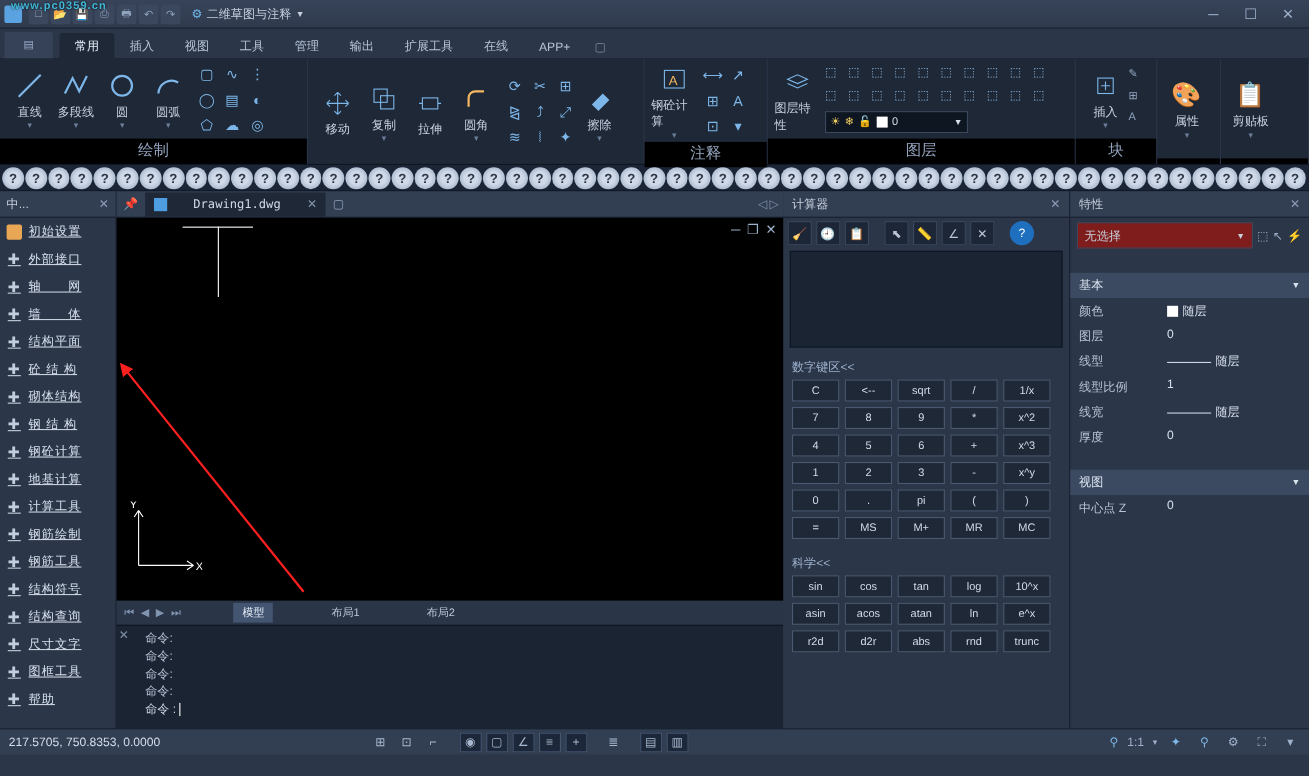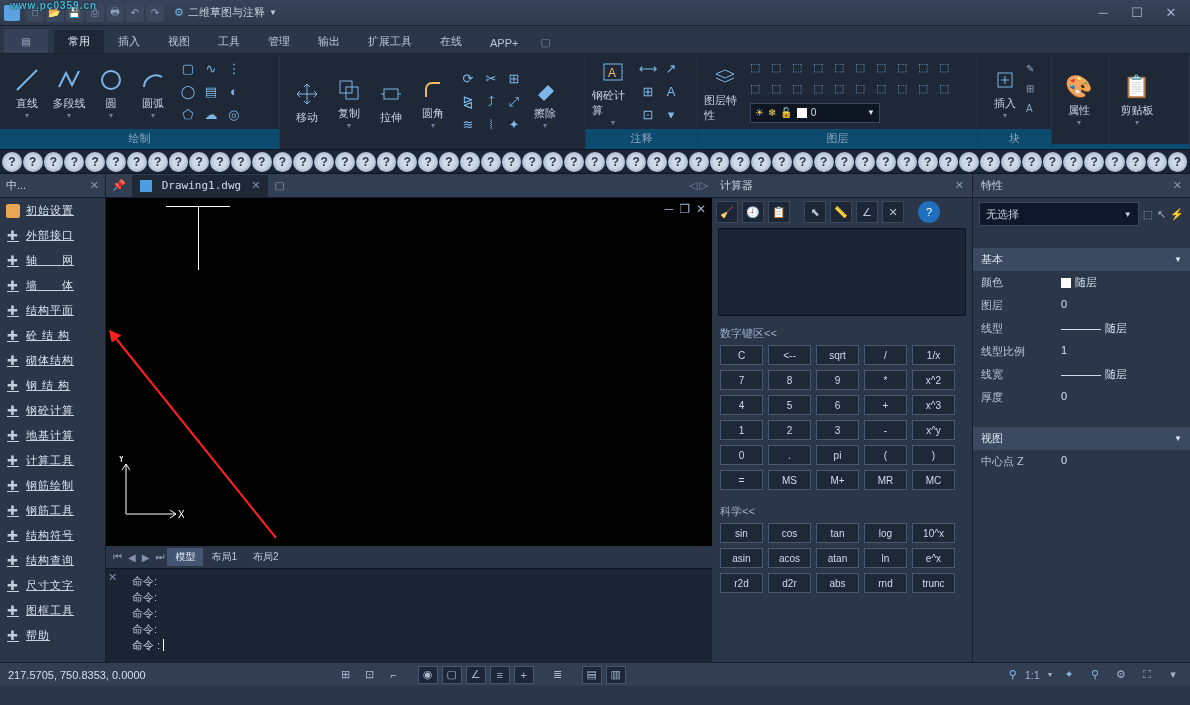--- a/index.html
+++ b/index.html
@@ -23,21 +23,21 @@
 .menutabs { background: #2b3648; height: 28px; display: flex; align-items: flex-end; padding-left: 4px; border-bottom: 1px solid #1a2230; }
 .menutabs .appmenu { background:#364257; width:44px; height:24px; margin-right:6px; border-radius:2px 2px 0 0; display:flex;align-items:center;justify-content:center;font-size:10px;color:#9cb0cc;}
 .menutabs .tab { padding: 4px 14px; color: #b8c5d8; cursor: pointer; }
 .menutabs .tab.active { background: #1e2837; color: #e8f0fb; border-radius: 3px 3px 0 0; }
 .menutabs .arrow { color: #7a8ba5; padding: 4px 8px; }
 
 
 .ribbon { background: #1e2837; height: 96px; display: flex; border-bottom: 1px solid #0f1622; }
 .ribbon .group { border-right: 1px solid #2a3547; display: flex; flex-direction: column; }
 .ribbon .group .tools { flex: 1; display: flex; align-items: center; padding: 2px 6px; }
-.ribbon .group .label { text-align: center; color: #95a5bf; font-size: 11px; padding: 2px 0 3px; background:#0c4a6e;}
+.ribbon .group .label { text-align: center; color: #95a5bf; font-size: 14px; padding: 2px 0 3px; background:#000000;}
 .bigbtn { display: flex; flex-direction: column; align-items: center; width: 42px; gap: 2px; padding-top:2px;}
 .bigbtn .ic { width: 28px; height: 28px; display: flex; align-items: center; justify-content: center; }
 .bigbtn .lbl { font-size: 11px; color: #c8d2e2; }
 .bigbtn .caret { color:#6c7f9a; font-size:8px; margin-top:-2px;}
 .smallgrid { display: grid; grid-template-columns: repeat(3, 20px); grid-auto-rows: 20px; gap: 3px; margin-left: 4px; }
 .smallgrid .si { width: 20px; height: 20px; display: flex; align-items: center; justify-content: center; color: #7db6e8; font-size: 13px; }
 .layerbox { display: flex; align-items: center; background: #0e1622; border: 1px solid #3a475c; height: 20px; padding: 0 4px; width: 130px; color: #d5deed; font-size: 10px; gap:4px;}
 .layerbox .sw { width:10px;height:10px;background:#fff;}
 
 
@@ -49,56 +49,56 @@
 .leftpanel { width: 106px; background: #2b3648; border-right: 1px solid #171f2e; display:flex;flex-direction:column;}
 .leftpanel .hdr { height: 24px; display: flex; align-items: center; padding: 0 6px; border-bottom: 1px solid #171f2e; background:#323e52; }
 .leftpanel .hdr .x { margin-left: auto; color:#8a9ab3;}
 .leftpanel .items { overflow: hidden; text-decoration: underline; }
 .leftpanel .item { height: 25px; display: flex; align-items: center; padding-left: 6px; gap: 6px; color: #d8e1ef; letter-spacing:1px;}
 .leftpanel .item .ic { color: #c2cddd; font-size: 13px; width:14px; text-align:center;}
 .leftpanel .item.first .ic2 { width:14px;height:14px;background:#e9a756;border-radius:2px;}
 
 .center { flex: 1; display: flex; flex-direction: column; }
 .doctabs { background: #323e52; height: 24px; display: flex; align-items: center; border-bottom:1px solid #171f2e;}
-.doctabs .dtab { background: #1e2837; display: flex; align-items: center; padding: 0 8px; height: 22px; gap:10px;}
+.doctabs .dtab { background: #1e2837; display: flex; align-items: center; padding: 0 8px; height: 22px; gap:24px;}
 .doctabs .dtab .dwgic { width:12px;height:12px;background:#4e9de0;display:inline-block;}
 .doctabs .dtab .fname { font-family: monospace; font-size: 11px; color:#d0d9e7; }
 .doctabs .dtab .x { color:#7e90ab;}
 .doctabs .navtri { margin-left:auto; display:flex; gap:2px; padding-right:4px; color:#7e90ab;}
 .canvas { flex: 1; background: #000; position: relative; overflow:hidden;}
 .canvas .winctrl { position:absolute; top:4px; right:6px; display:flex; gap:6px; color:#9fb2cd; font-size:12px;}
 .canvas .crosshair { position:absolute; top:8px; left:92px; }
 .canvas .crosshair .v { position:absolute; width:1px; height:64px; background:#ffffff;}
 .canvas .crosshair .h { position:absolute; width:64px; height:1px; background:#ffffff; top:0; left:-32px;}
 .canvas .arrow { position:absolute; top:130px; left:0; }
 .canvas .ucs { position:absolute; bottom:20px; left:8px; color:#fff; font-size:10px;}
 .layouttabs { background:#2a3547; height:22px; display:flex; align-items:center; padding:0 4px; font-size:10px; gap:0; }
 .layouttabs .nav { color:#8094b0; padding:0 3px;}
-.layouttabs .lt { padding:2px 8px; color:#bdc9db;}
+.layouttabs .lt { padding:2px 8px; color:#bdc9db;margin-left:45px;}
 .layouttabs .lt.active { background:#445571; color:#e5edf8;}
 .cmdline { background:#1a2433; height:94px; border-top:1px solid #0e1622; display:flex; }
 .cmdline .hist { flex:1; padding:4px 8px; font-family:"SimSun",monospace; font-size:11px; color:#b8c4d6; line-height:16px; overflow:hidden;}
 .cmdline .hist .prompt { color:#cdd7e6;}
 .cmdline .close { width:18px; color:#7c8da6; padding:2px;}
 
 .rightpanel { width: 260px; background:#2b3648; display:flex; flex-direction:column;}
 .rightpanel .phdr { height:24px; background:#323e52; border-bottom:1px solid #171f2e; display:flex; align-items:center; padding:0 8px;}
 .rightpanel .phdr .x { margin-left:auto; color:#8a9ab3;}
 .calc .toolbar { height:28px; display:flex; align-items:center; padding:0 4px; gap:4px;}
 .calc .toolbar .tb { width:22px;height:22px;border:1px solid #3a475c;background:#1c2637;display:flex;align-items:center;justify-content:center;font-size:11px;color:#b8c4d6;}
 .calc .toolbar .tb.info { background:#1f6fbf;color:#fff;border-radius:50%;border:none;}
 .calc .disp { height:88px; margin:2px 6px; background:#1a2433; border:1px solid #0e1622;}
 .calc .sect { color:#9db1cc; padding:8px 8px 4px; font-size:11px;}
 .calc .keypad { display:grid; grid-template-columns:repeat(5,43px); gap:5px; padding:0 8px 6px;}
 .calc .key { height:20px; border:1px solid #4a596f; background:#1e2837; display:flex; align-items:center; justify-content:center; font-size:10px; color:#d2dbe9;}
 
 .proppanel { width:218px; background:#2b3648; display:flex; flex-direction:column; border-left:1px solid #171f2e;}
 .proppanel .phdr { height:24px; background:#323e52; border-bottom:1px solid #171f2e; display:flex; align-items:center; padding:0 8px;}
 .proppanel .phdr .x { margin-left:auto; color:#8a9ab3;}
-.proppanel .sel { height:24px; margin:4px 6px; background:#0f172a; border:1px solid #3a475c; display:flex; align-items:center; padding:0 6px; font-size:11px; position:relative;text-align:center;}
+.proppanel .sel { height:24px; margin:4px 6px; background:#7f1d1d; border:1px solid #3a475c; display:flex; align-items:center; padding:0 6px; font-size:11px; position:relative;text-align:center;}
 .proppanel .sel .caret { margin-left:auto; font-size:8px;}
 .proppanel .sect { background:#3b4a61; color:#dce4f0; padding:4px 8px; font-size:11px; display:flex; align-items:center;}
 .proppanel .sect .caret { margin-left:auto; font-size:8px;}
 .proppanel .row { display:flex; padding:4px 8px; font-size:11px; color:#c7d1e0;}
 .proppanel .row .k { width:80px; color:#b9c5d6;}
 .proppanel .row .v { flex:1; color:#d8e0ed;}
 .proppanel .row .sw { width:10px;height:10px;background:#fff;display:inline-block;margin-right:4px;vertical-align:middle;}
 .proppanel .row .vline { display:inline-block; width:40px; border-top:1px solid #d0d8e6; vertical-align:middle; margin-right:4px;}
 
 

